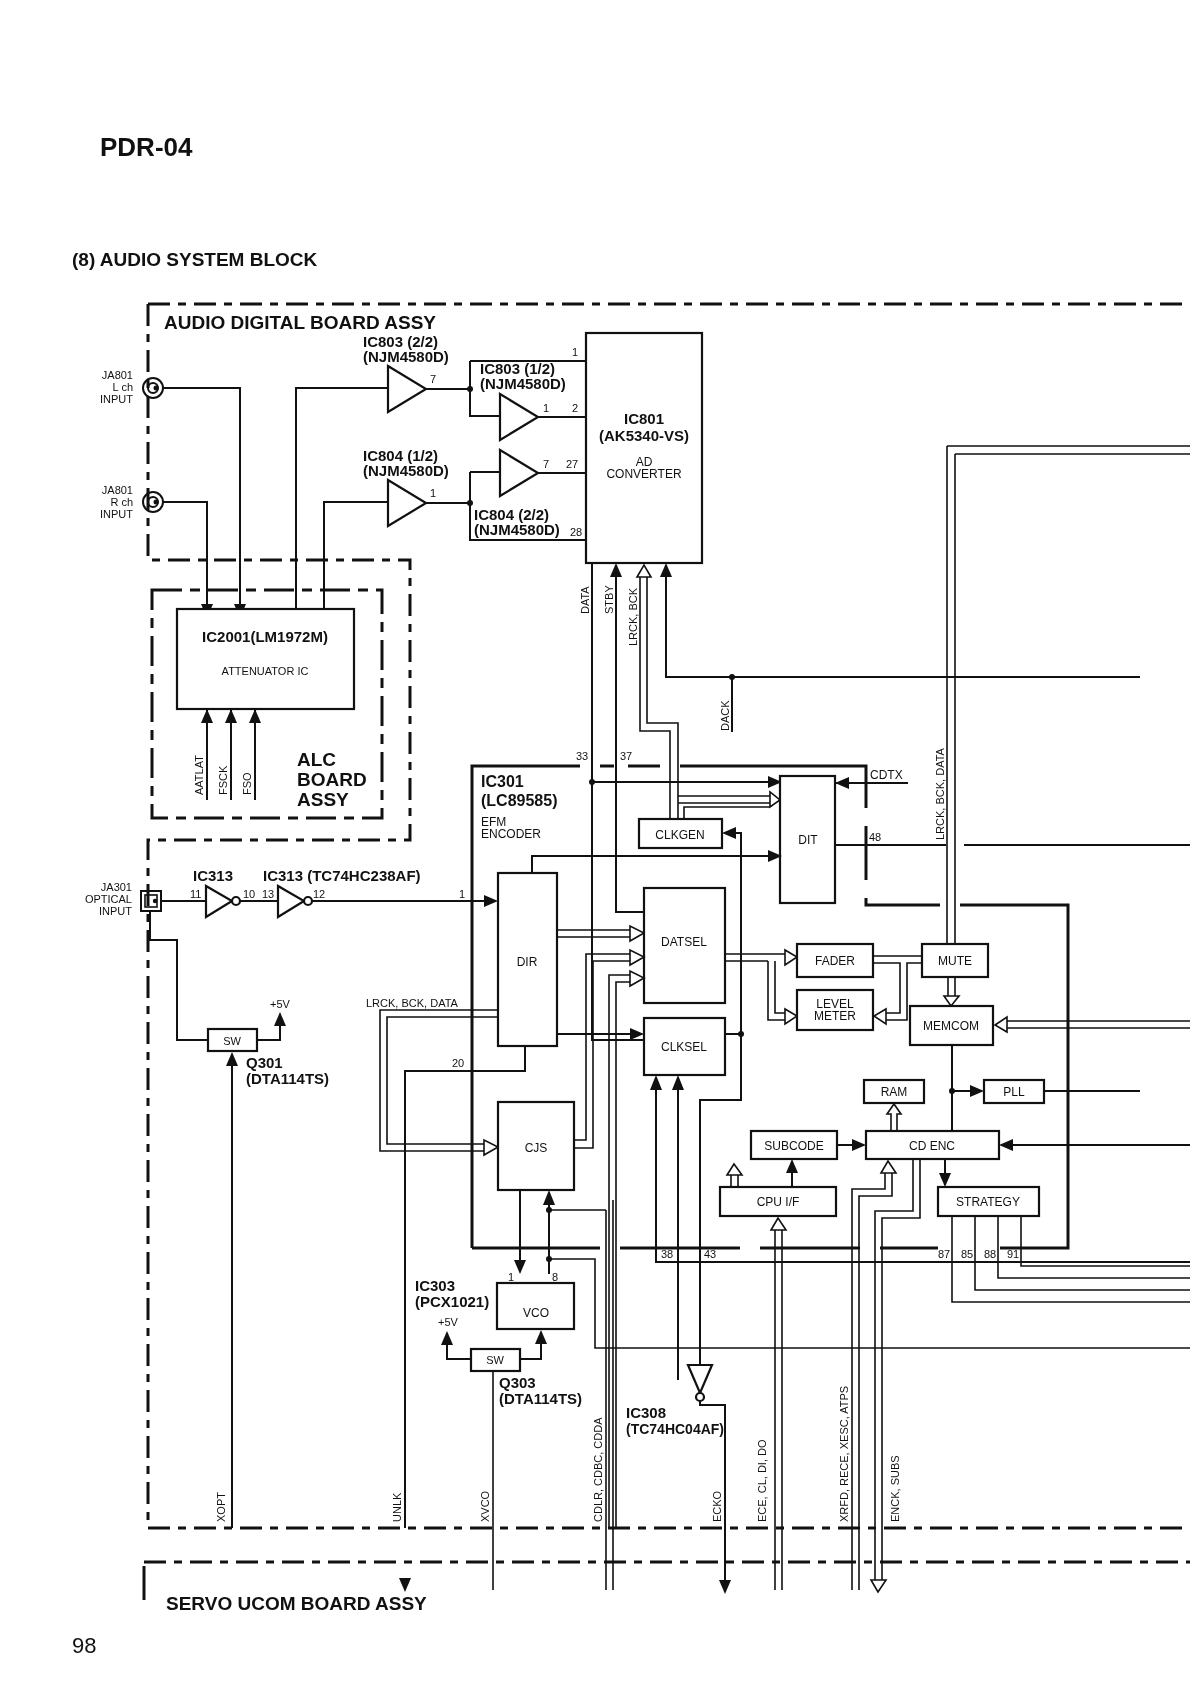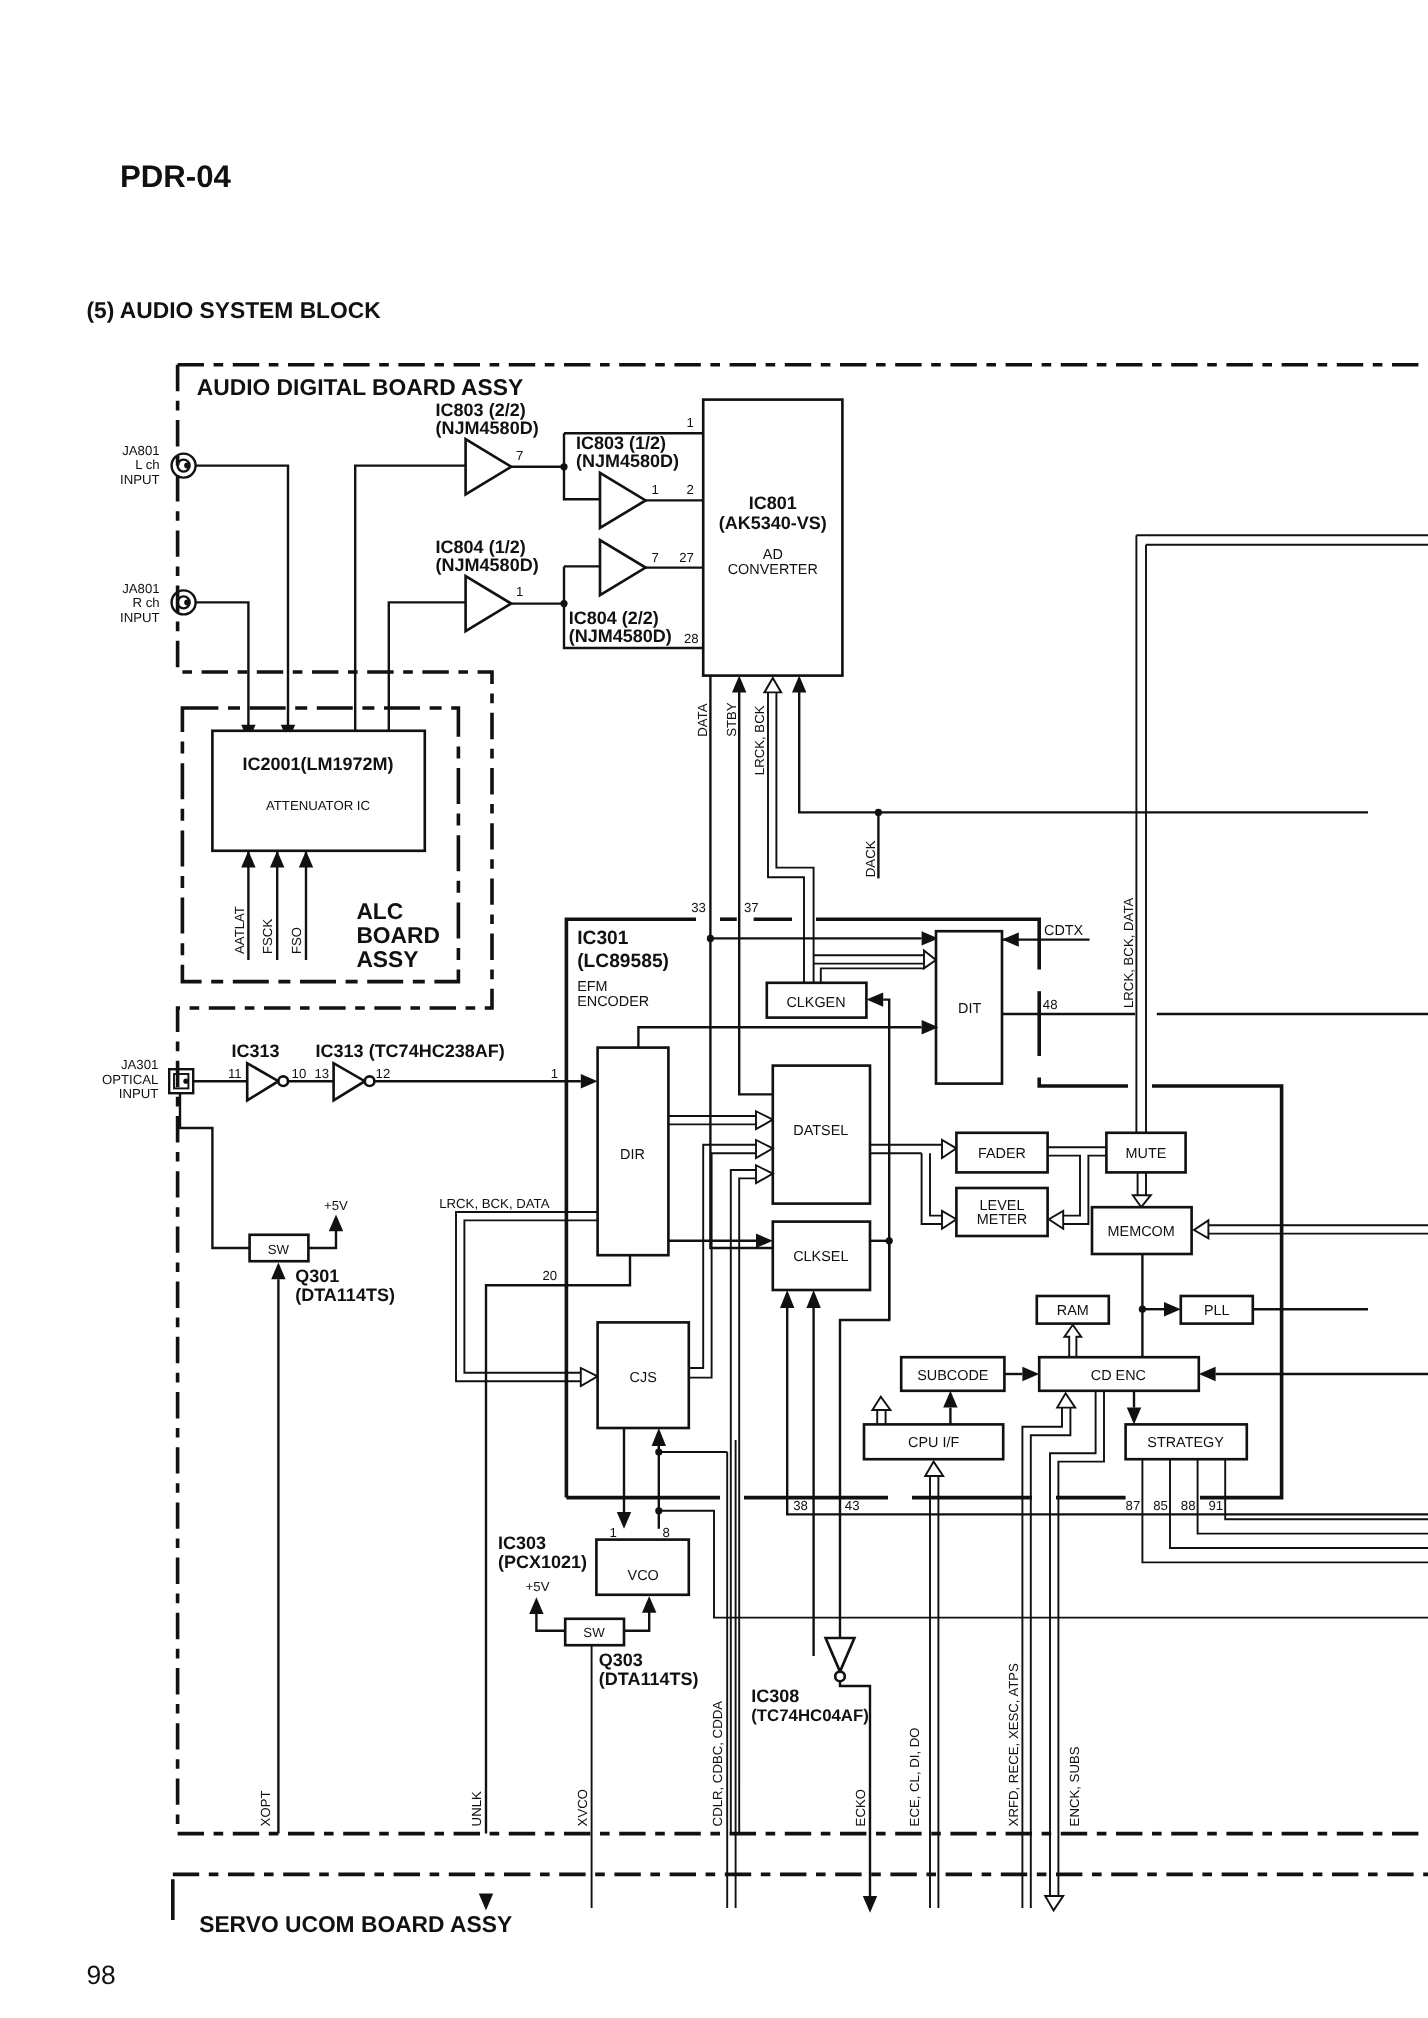--- a/index.html
+++ b/index.html
@@ -17,21 +17,21 @@
   .box{stroke:#111;stroke-width:2.2;fill:#fff;}
   .dash{stroke:#111;stroke-width:3;fill:none;stroke-dasharray:22 8 8 8;}
   .dash2{stroke:#111;stroke-width:3;fill:none;stroke-dasharray:30 8 10 8;}
   .ah{fill:#111;stroke:none;}
   .ahw{fill:#fff;stroke:#111;stroke-width:1.6;}
 </style>
 </head>
 <body>
 
 <div class="abs doc-title">PDR-04</div>
-<div class="abs sec-title">(5) AUDIO SYSTEM BLOCK</div>
+<div class="abs sec-title">(8) AUDIO SYSTEM BLOCK</div>
 <div class="abs page-num">98</div>
 
 <svg width="1190" height="1682" viewBox="0 0 1190 1682">
 
   <g>
     <path class="dash" d="M148 304 L1190 304"></path>
     <path class="dash" d="M148 304 L148 560 L410 560 L410 840 L148 840 L148 1528 L1190 1528"></path>
   </g>
   <g>
     <path class="dash2" d="M152 590 L382 590 L382 818 L152 818 Z"></path>

